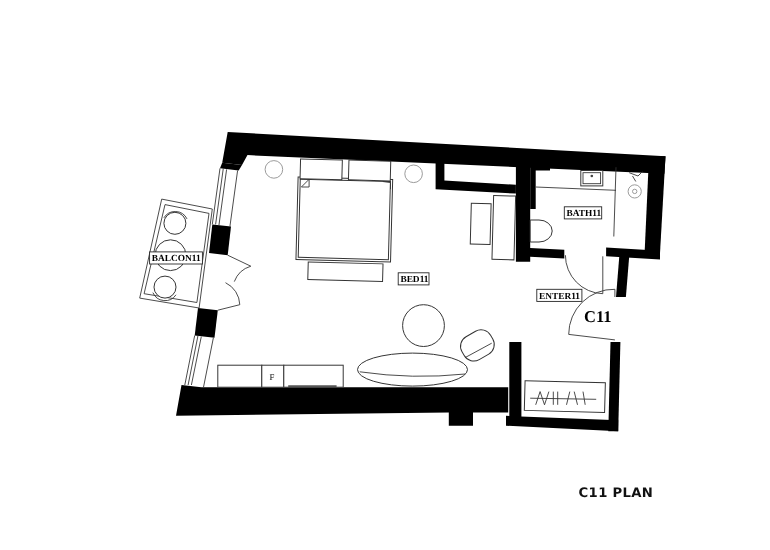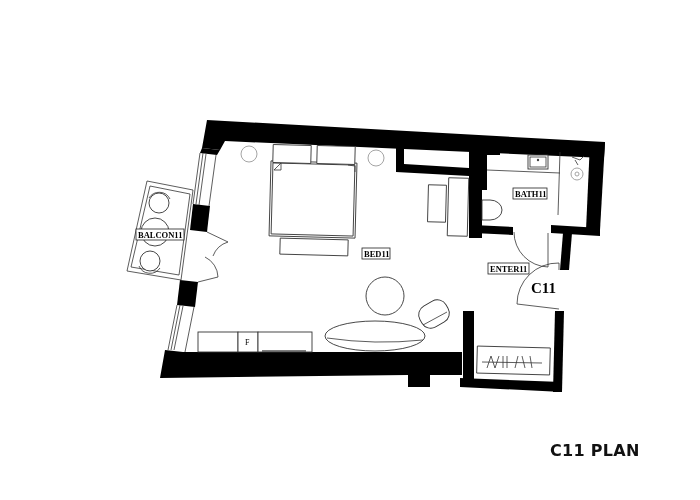--- a/index.html
+++ b/index.html
@@ -7,22 +7,22 @@
     svg { position: absolute; left: 0; top: 0; }
     .wall { fill: #000000; }
     .thin { fill: none; stroke: #333333; stroke-width: 0.8; }
     .furn { fill: #ffffff; stroke: #333333; stroke-width: 0.9; }
     .grey { fill: none; stroke: #9a9a9a; stroke-width: 0.9; }
     .room-label-box { fill: #ffffff; stroke: #222222; stroke-width: 0.8; }
     .room-label { font-family: "Liberation Serif", serif; font-weight: bold; font-size: 8.5px; fill: #000000; }
     .unit-label { font-family: "Liberation Serif", serif; font-weight: bold; font-size: 15px; fill: #000000; }
     .f-label { font-family: "Liberation Serif", serif; font-size: 8px; fill: #000000; }
     .plan-title {
-      position: absolute; left: 550px; top: 441px;
-      font-family: "DejaVu Sans", sans-serif; font-weight: bold; font-size: 16px; color: #111111; letter-spacing: 0.3px;
+      position: absolute; left: 526px; top: 441px;
+      font-family: "DejaVu Sans", sans-serif; font-weight: bold; font-size: 12px; color: #111111; letter-spacing: 0.3px;
     }
   </style>
 </head>
 <body>
 
 <svg width="700" height="500" viewBox="0 0 700 500">
 
   <g>
 
     <polygon class="wall" points="207,120 605,142 604,158 225,141 220,150 202,148"></polygon>

